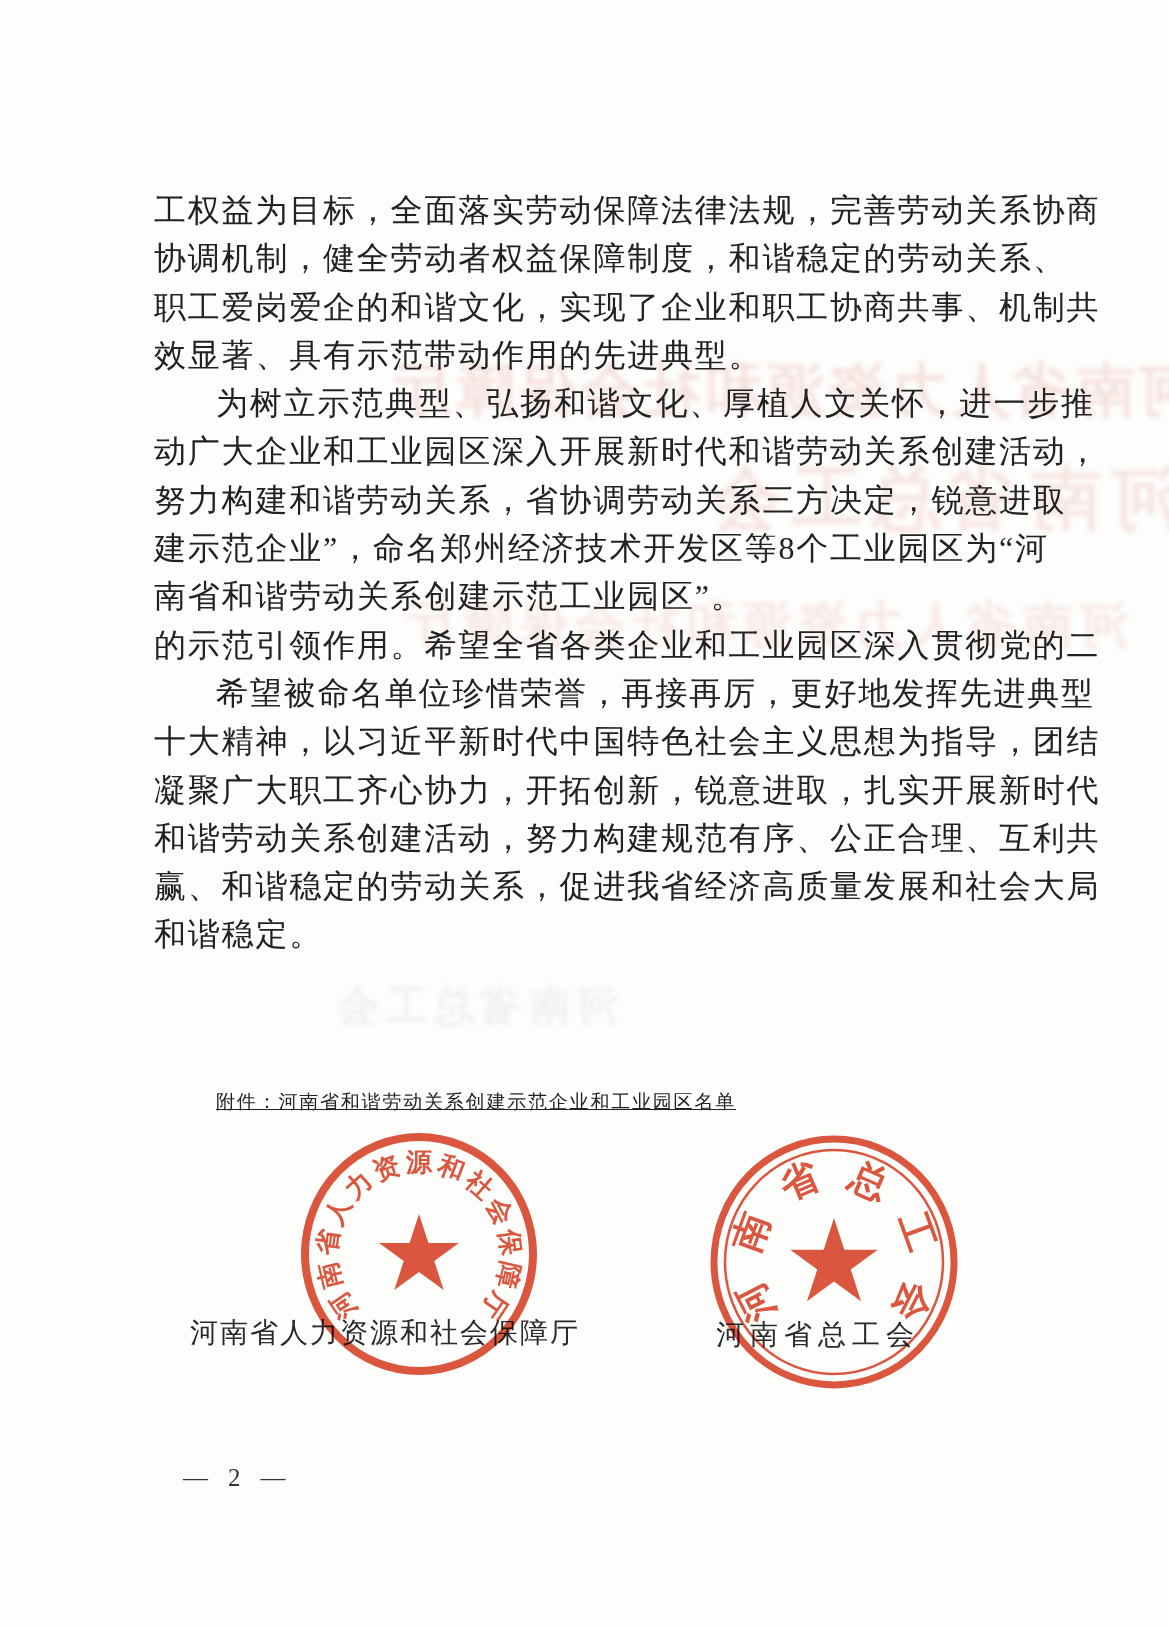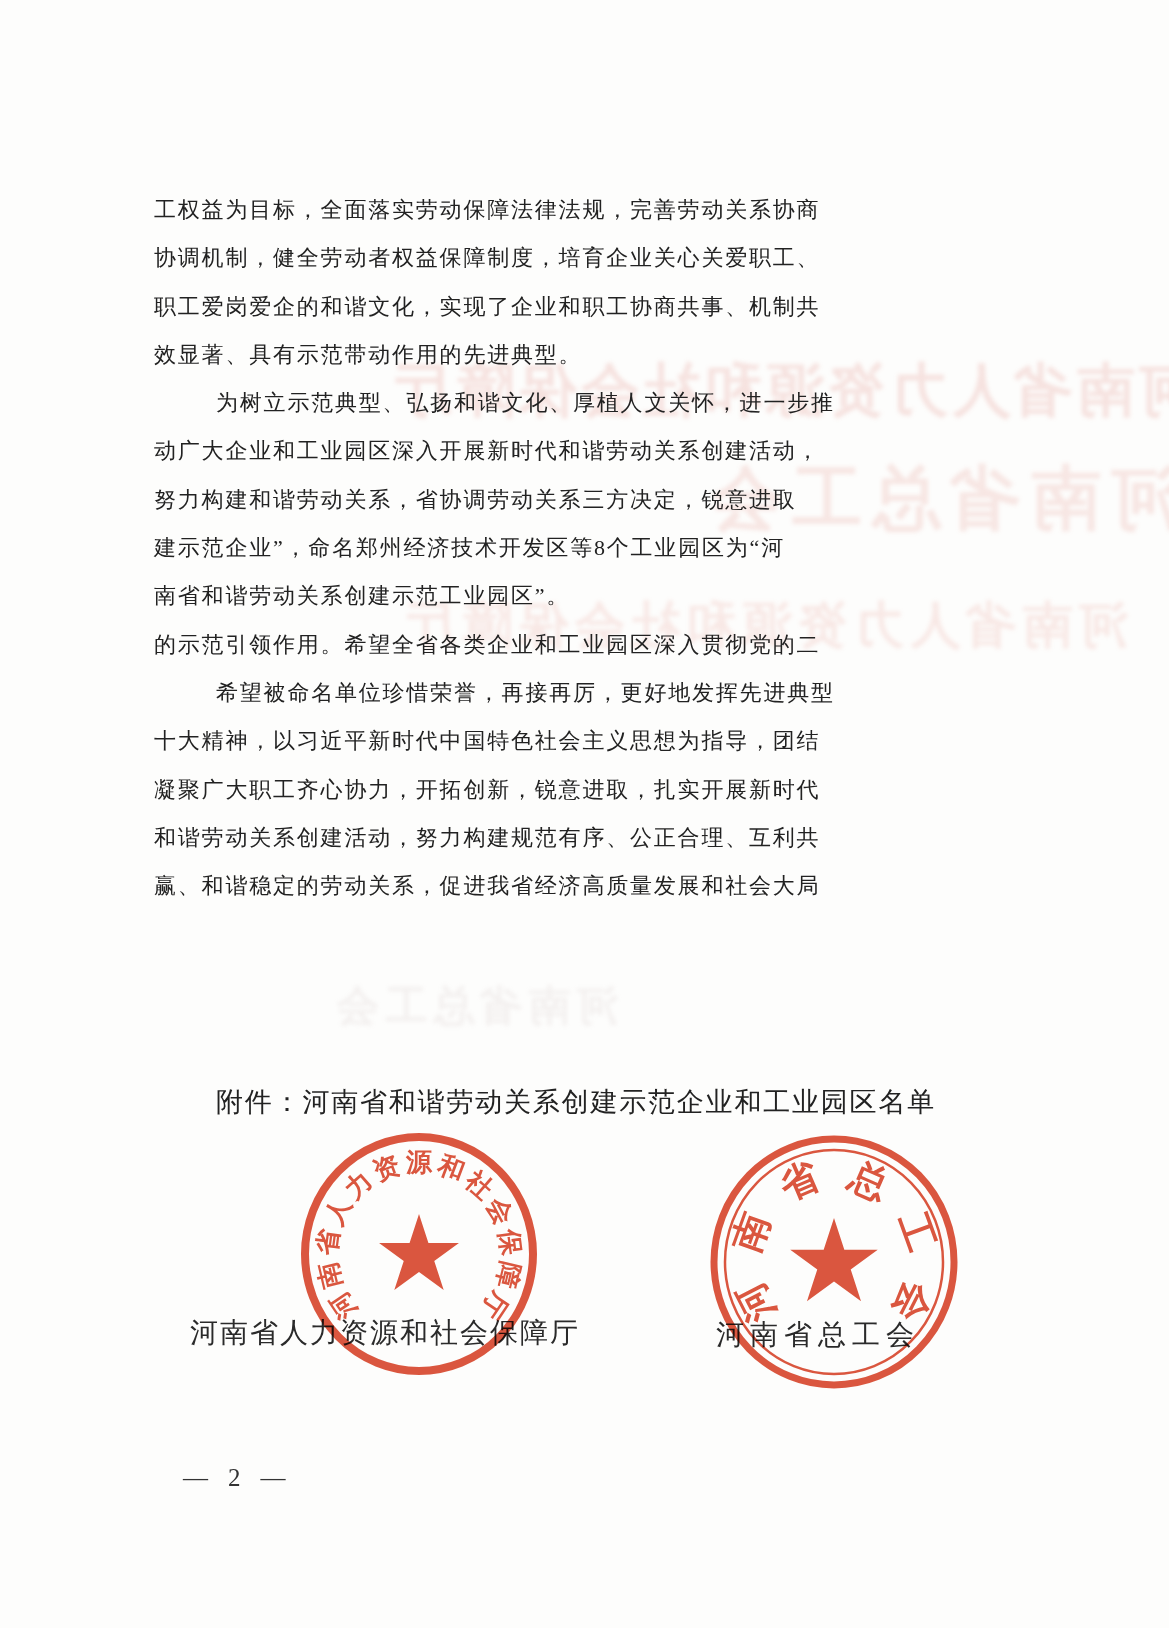--- a/index.html
+++ b/index.html
@@ -9,32 +9,32 @@
     margin:0 auto;
     background:#fdfdfc;
     overflow:hidden;
     font-family:"Liberation Serif","DejaVu Serif",serif;
     color:#262626;
   }
   
   .doc-body{
     position:absolute;
     left:154px;top:186px;width:870px;
-    font-size:22px;
+    font-size:32px;
     line-height:48.3px;
     letter-spacing:1.8px;
     color:#222;
   }
   .doc-line{white-space:nowrap;}
   .doc-line.indent{text-indent:62px;}
   .attachment{
     position:absolute;
     left:154px;top:1078px;width:870px;
-    font-size:27px;line-height:48px;letter-spacing:1.8px;
-    text-indent:62px;white-space:nowrap;color:#222;
+    font-size:19px;line-height:48px;letter-spacing:1.8px;
+    text-indent:62px;white-space:nowrap;color:#222;text-decoration:underline;
   }
   
   .bleed{
     position:absolute;
     transform:scaleX(-1);
     color:rgba(214,90,75,0.16);
     filter:blur(2px);
     white-space:nowrap;
     font-weight:bold;
     pointer-events:none;
@@ -67,34 +67,35 @@
 
 <div class="page">
 
   <div class="bleed b1">河南省人力资源和社会保障厅</div>
   <div class="bleed b2">河南省总工会</div>
   <div class="bleed b3">河南省人力资源和社会保障厅</div>
   <div class="bleed b4">河南省总工会</div>
 
   <div class="doc-body" id="doc-body">
       <div class="doc-line">工权益为目标，全面落实劳动保障法律法规，完善劳动关系协商</div>
-      <div class="doc-line">协调机制，健全劳动者权益保障制度，培育企业关心关爱职工、</div>
+      <div class="doc-line">协调机制，健全劳动者权益保障制度，和谐稳定的劳动关系、</div>
       <div class="doc-line">职工爱岗爱企的和谐文化，实现了企业和职工协商共事、机制共</div>
       <div class="doc-line">效显著、具有示范带动作用的先进典型。</div>
       <div class="doc-line indent">为树立示范典型、弘扬和谐文化、厚植人文关怀，进一步推</div>
       <div class="doc-line">动广大企业和工业园区深入开展新时代和谐劳动关系创建活动，</div>
       <div class="doc-line">努力构建和谐劳动关系，省协调劳动关系三方决定，锐意进取</div>
       <div class="doc-line">建示范企业”，命名郑州经济技术开发区等8个工业园区为“河</div>
       <div class="doc-line">南省和谐劳动关系创建示范工业园区”。</div>
       <div class="doc-line">的示范引领作用。希望全省各类企业和工业园区深入贯彻党的二</div>
       <div class="doc-line indent">希望被命名单位珍惜荣誉，再接再厉，更好地发挥先进典型</div>
       <div class="doc-line">十大精神，以习近平新时代中国特色社会主义思想为指导，团结</div>
       <div class="doc-line">凝聚广大职工齐心协力，开拓创新，锐意进取，扎实开展新时代</div>
       <div class="doc-line">和谐劳动关系创建活动，努力构建规范有序、公正合理、互利共</div>
       <div class="doc-line">赢、和谐稳定的劳动关系，促进我省经济高质量发展和社会大局</div>
+      <div class="doc-line">和谐稳定。</div>
     </div>
 
   <div class="attachment">附件：河南省和谐劳动关系创建示范企业和工业园区名单</div>
 
   <div class="sig sig-left">河南省人力资源和社会保障厅</div>
   <div class="sig sig-right">河南省总工会</div>
 
   <div class="seal seal-left" id="seal-left"><svg width="250" height="252" viewBox="0 0 250 252">
         <ellipse cx="125" cy="126" rx="114" ry="117" fill="none" stroke="#d8452a" stroke-width="8"></ellipse>
         <polygon points="125,86 134.43042658778043,115.02013134224835 164.94437368439645,115.02128623625221 140.25875074743945,132.95786865775165 149.68698059628386,161.9787137637478 125,144.044 100.31301940371614,161.9787137637478 109.74124925256055,132.95786865775165 85.05562631560355,115.0212862362522 115.56957341221955,115.02013134224835" fill="#d8452a"></polygon>

